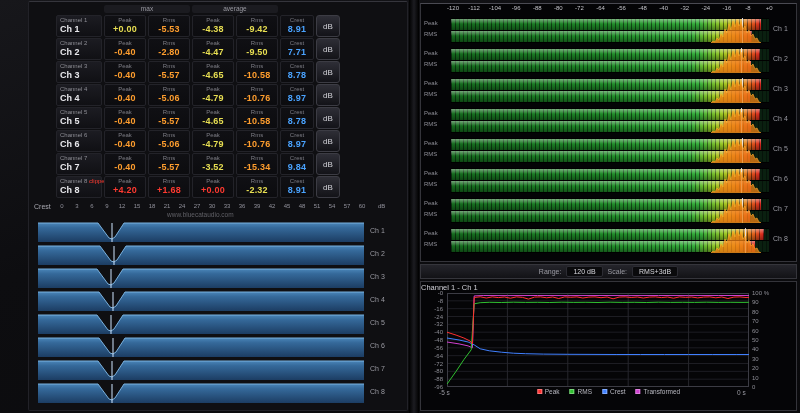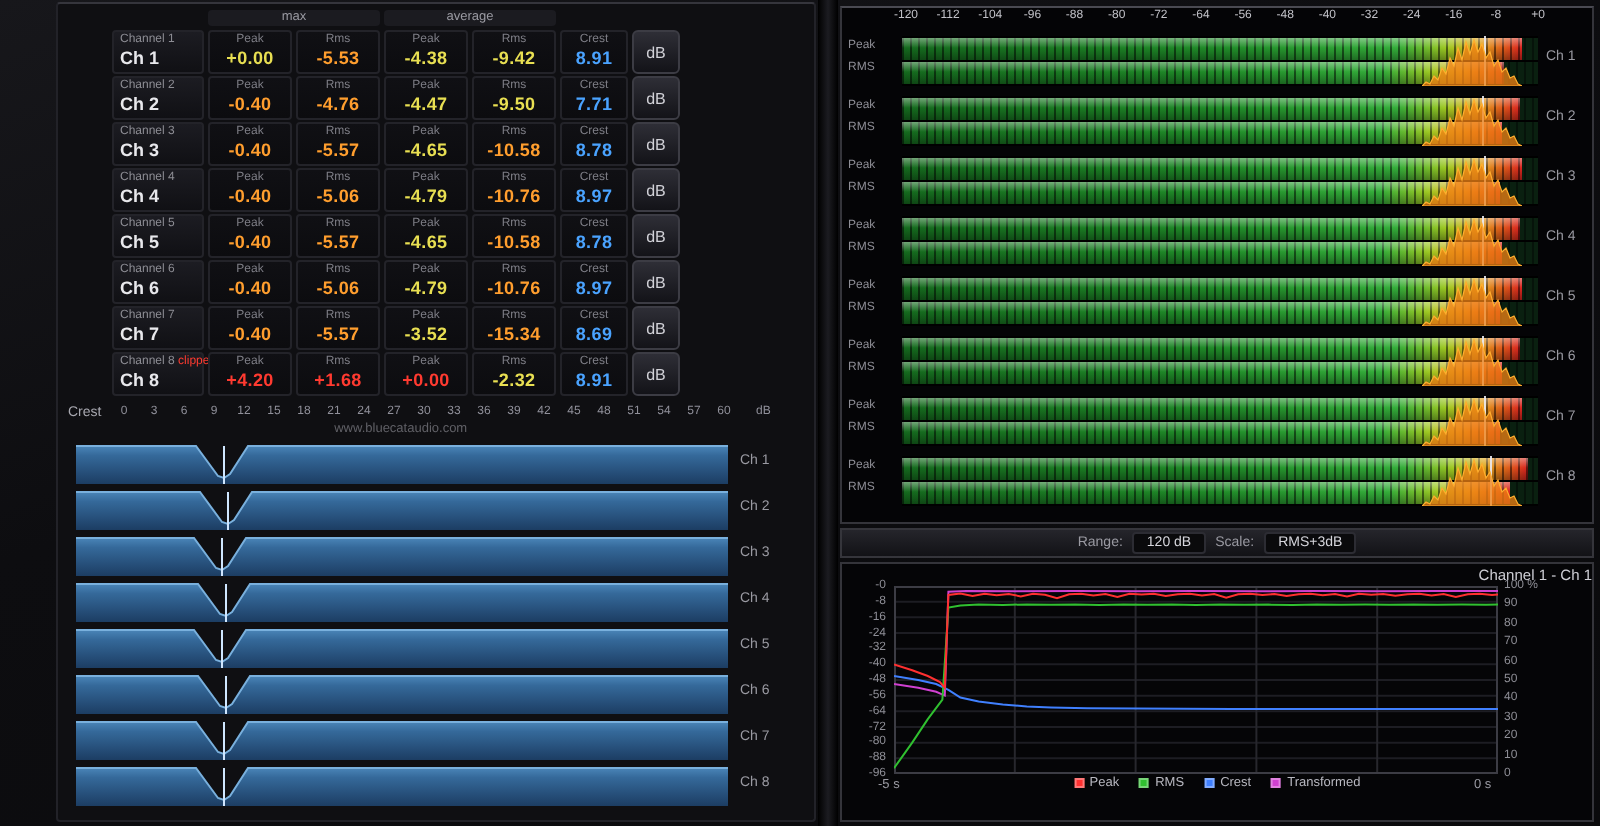--- a/index.html
+++ b/index.html
@@ -57,21 +57,21 @@
 .m-marker{position:absolute;top:0;width:1px;height:25px;background:#eaeaf2;opacity:.9}
 .m-hist{position:absolute;top:0;right:8px}
 .m-ch{position:absolute;left:352px;top:9px;font-size:7px;color:#9a9aa2}
 
 
 #range-bar{position:absolute;left:420px;top:264px;width:377px;height:15px;background:linear-gradient(180deg,#25252b,#121216);border:1px solid #35353b;display:flex;align-items:center;justify-content:center;gap:5px;font-size:7px;color:#9a9aa2}
 .rb-val{background:#0a0a0c;border:1px solid #2c2c33;padding:0 6px;line-height:10px;height:11px;color:#d6d6dc;border-radius:2px;font-size:7px}
 
 
 #chart-panel{position:absolute;left:420px;top:281px;width:377px;height:130px;background:#050507;border:1px solid #34343a}
-.chart-title{position:absolute;top:1px;width:100%;text-align:right;font-size:7.5px;color:#cfcfd6}
+.chart-title{position:absolute;top:1px;width:100%;text-align:left;font-size:7.5px;color:#cfcfd6}
 #chart-svg{position:absolute;left:26px;top:11px}
 #chart-y-left{position:absolute;left:0;top:0;width:24px;height:100%}
 .yl{position:absolute;right:2px;width:22px;text-align:right;font-size:6px;color:#8e8e96}
 #chart-y-right{position:absolute;left:331px;top:0;width:40px}
 .yr{position:absolute;left:0;font-size:6px;color:#8e8e96}
 .x-first{position:absolute;left:18px;top:107px;font-size:6.5px;color:#9a9aa2}
 .x-last{position:absolute;left:316px;top:107px;font-size:6.5px;color:#9a9aa2}
 #chart-legend{position:absolute;left:50%;top:106px;transform:translateX(-50%);display:flex;gap:10px;align-items:center}
 .leg-item{display:flex;align-items:center}
 .leg-sw{width:5px;height:5px;display:inline-block;margin-right:3px;border:1px solid rgba(255,255,255,.35)}
@@ -130,21 +130,21 @@
         <div class="cell ch-cell">
           <div class="ch-top">Channel 2</div>
           <div class="ch-name">Ch 2</div>
         </div>
         <div class="cell val-cell">
           <div class="val-label">Peak</div>
           <div class="val c-orange">-0.40</div>
         </div>
         <div class="cell val-cell">
           <div class="val-label">Rms</div>
-          <div class="val c-orange">-4.76</div>
+          <div class="val c-orange">-2.80</div>
         </div>
         <div class="cell val-cell">
           <div class="val-label">Peak</div>
           <div class="val c-yellow">-4.47</div>
         </div>
         <div class="cell val-cell">
           <div class="val-label">Rms</div>
           <div class="val c-yellow">-9.50</div>
         </div>
         <div class="cell val-cell crest">
@@ -277,21 +277,21 @@
         <div class="cell val-cell">
           <div class="val-label">Peak</div>
           <div class="val c-yellow">-3.52</div>
         </div>
         <div class="cell val-cell">
           <div class="val-label">Rms</div>
           <div class="val c-orange">-15.34</div>
         </div>
         <div class="cell val-cell crest">
           <div class="val-label">Crest</div>
-          <div class="val c-blue">8.69</div>
+          <div class="val c-blue">9.84</div>
         </div>
         <button class="db-btn">dB</button>
       </div>
       <div class="ct-row">
         <div class="cell ch-cell">
           <div class="ch-top">Channel 8<span class="clipped"> clipped</span></div>
           <div class="ch-name">Ch 8</div>
         </div>
         <div class="cell val-cell">
           <div class="val-label">Peak</div>

